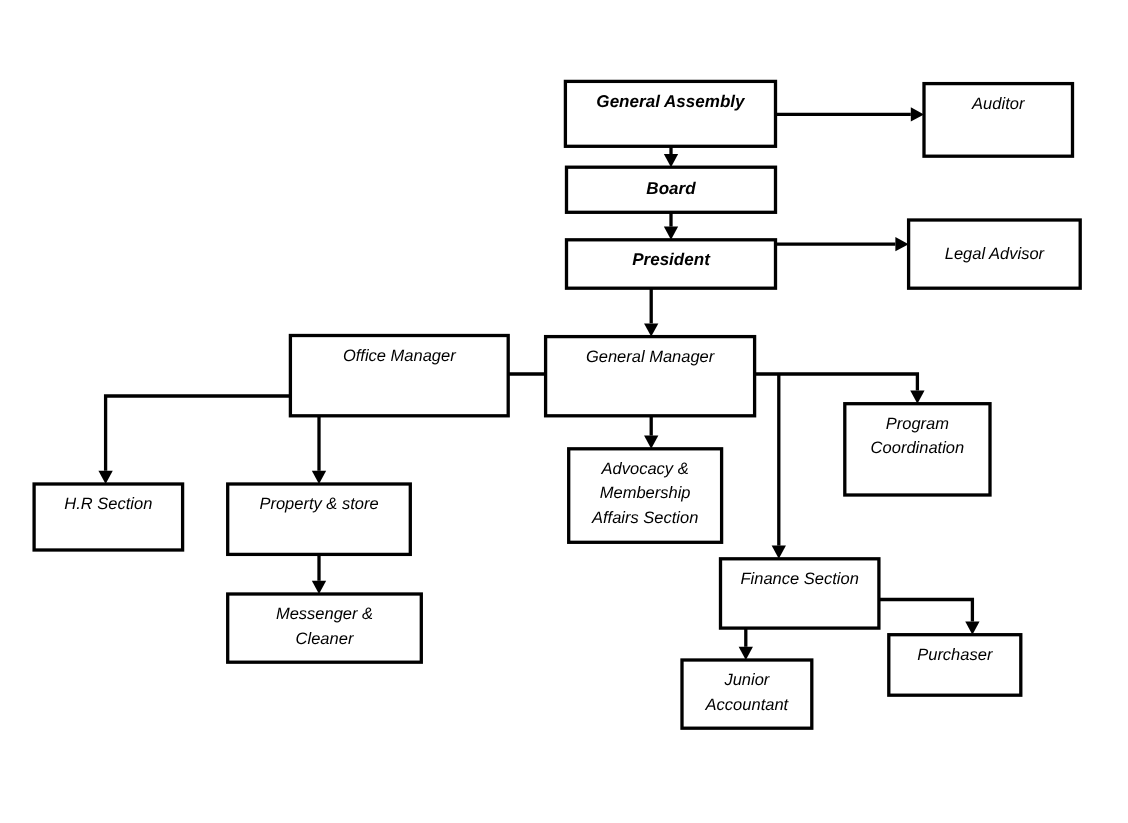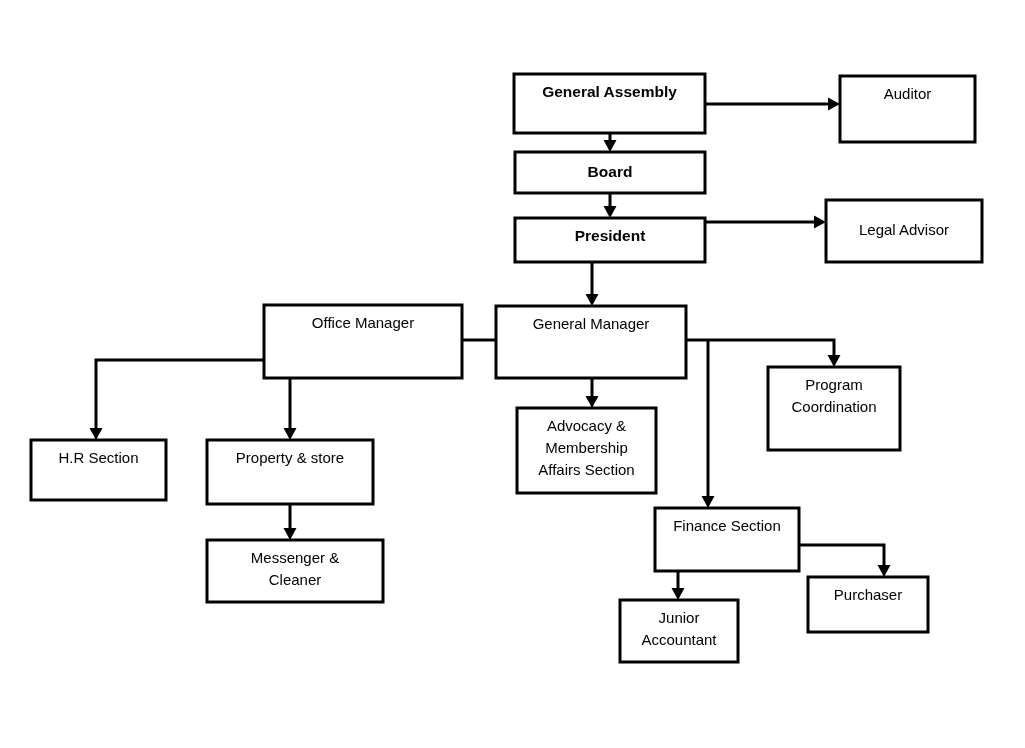--- a/index.html
+++ b/index.html
@@ -12,20 +12,21 @@
     width: 1025px;
     height: 748px;
     font-family: "Liberation Sans", sans-serif;
     overflow: hidden;
   }
   #org-chart-root {
     position: relative;
     width: 1025px;
     height: 719px;
     background: #ffffff;
+    font-style: italic;
   }
   #org-svg {
     position: absolute;
     left: 0;
     top: 0;
     width: 1025px;
     height: 748px;
     display: block;
   }
   .node-box {

